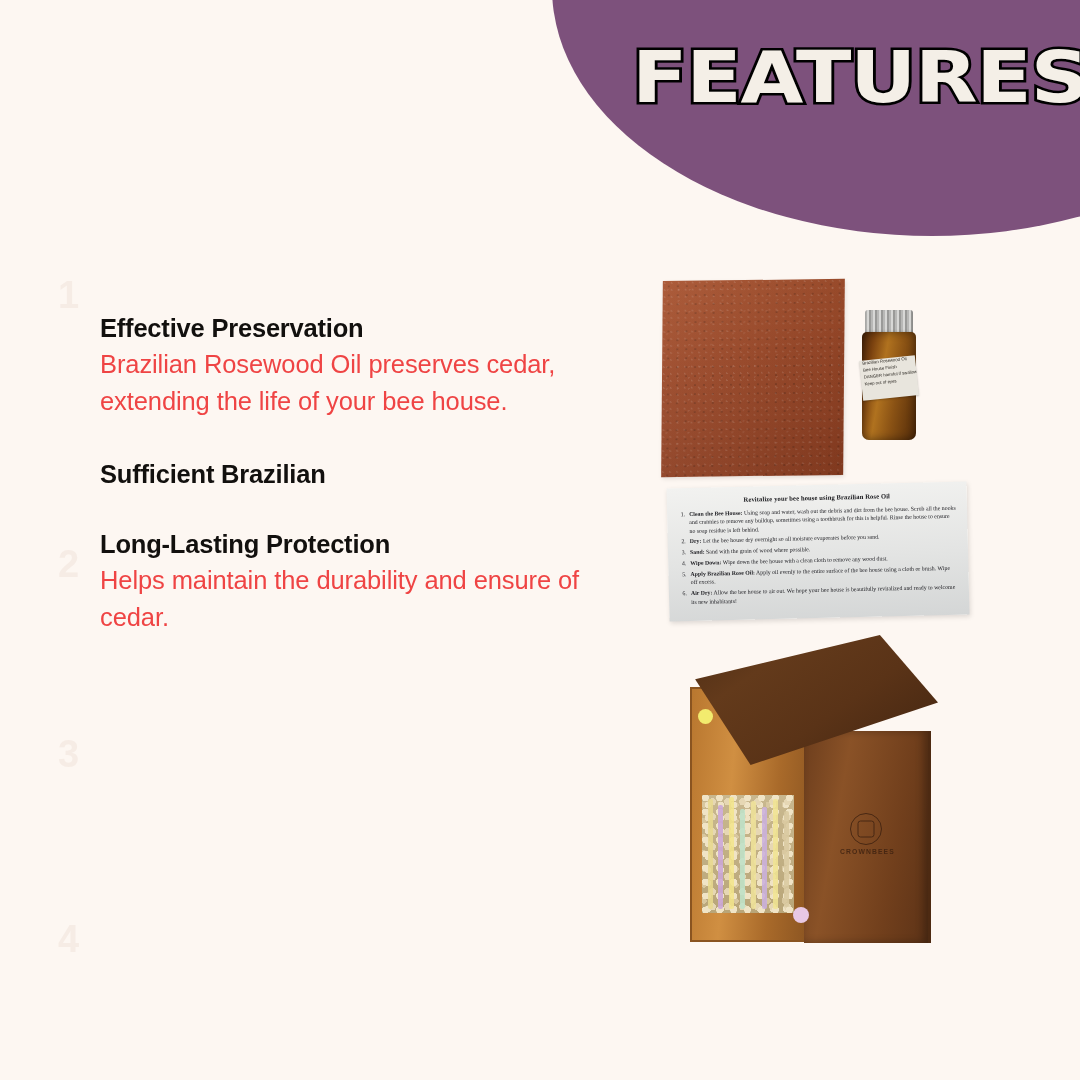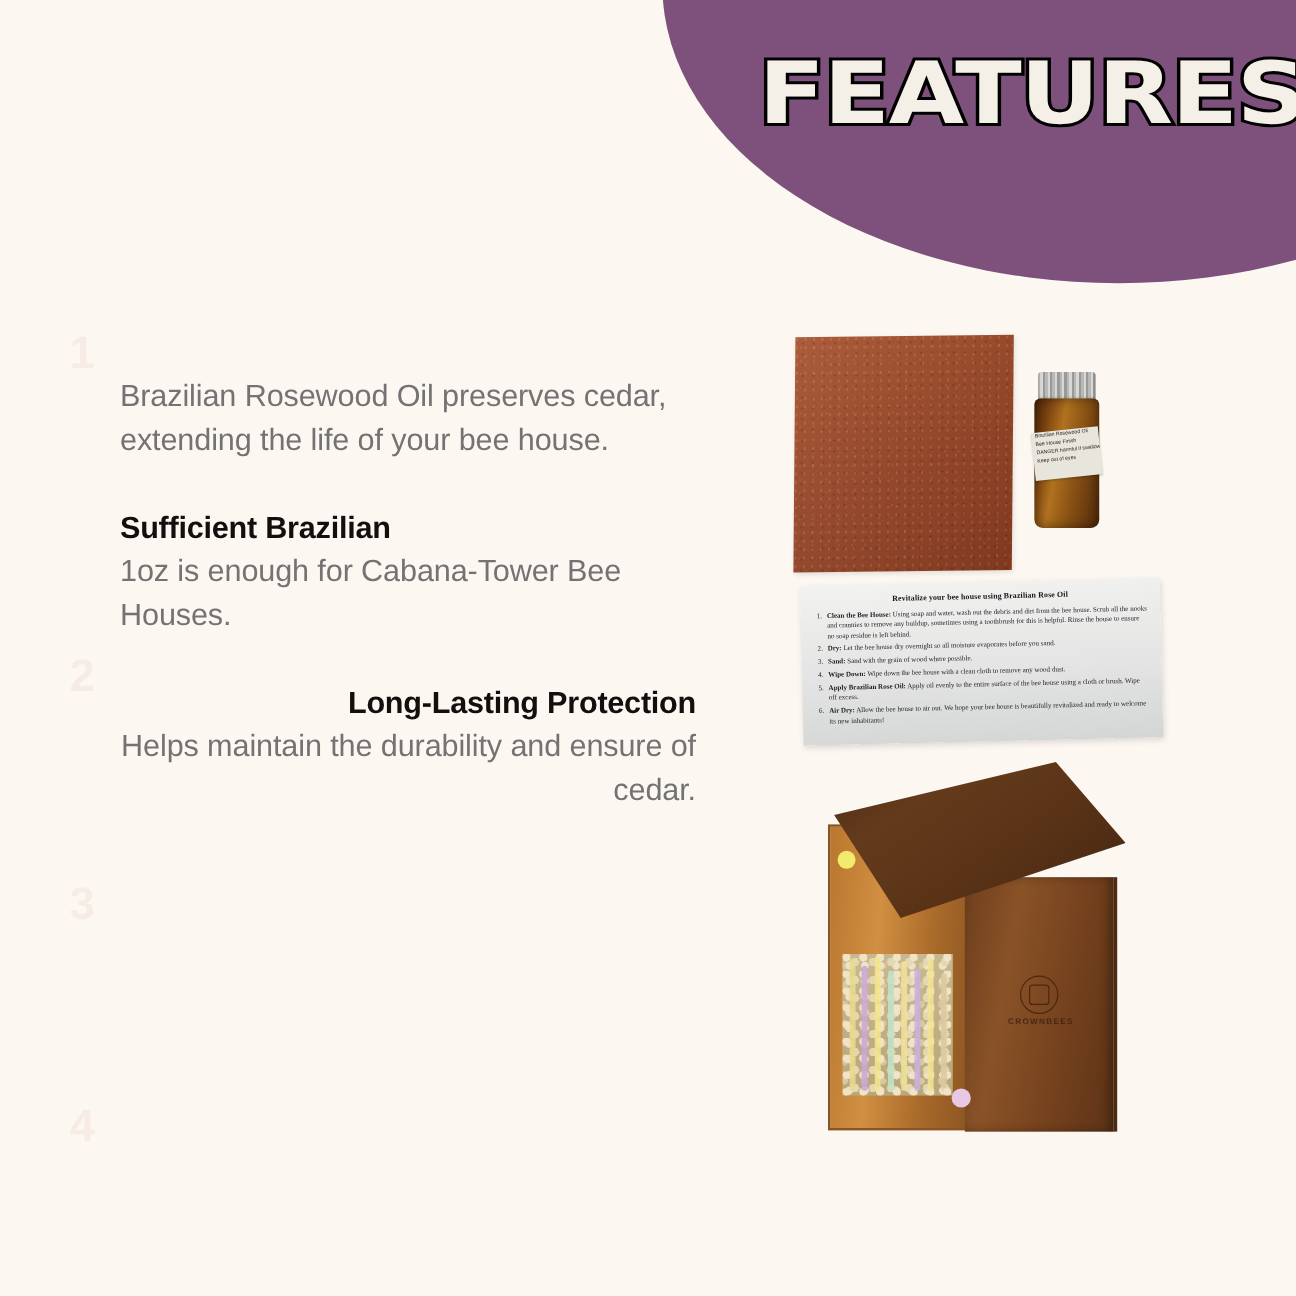--- a/index.html
+++ b/index.html
@@ -48,33 +48,33 @@
 
   
   #features-list {
     position: absolute;
     left: 100px;
     top: 312px;
     width: 480px;
     z-index: 4;
   }
   .feature-block { margin-bottom: 38px; }
-  .feature-block:last-child { margin-bottom: 17px; text-align: right; }
+  .feature-block:last-child { margin-bottom: 17px; }
   .feature-title {
     font-size: 25.5px;
     font-weight: bold;
     color: #12100e;
     line-height: 1.26;
     margin: 0 0 2px 0;
     letter-spacing: -0.2px;
   }
   .feature-desc {
     font-size: 25.5px;
     font-weight: normal;
-    color: #737373;
+    color: #ef4444;
     line-height: 1.45;
     margin: 0;
     letter-spacing: -0.1px;
   }
 
   
   .watermark-number {
     position: absolute;
     left: 58px;
     font-size: 38px;
@@ -304,26 +304,26 @@
 <div id="header-title">FEATURES</div>
 
 <div class="watermark-number" id="watermark-1">1</div>
 <div class="watermark-number" id="watermark-2">2</div>
 <div class="watermark-number" id="watermark-3">3</div>
 <div class="watermark-number" id="watermark-4">4</div>
 
 <div id="features-list">
 
   <div class="feature-block">
+    <p class="feature-title">Effective Preservation</p>
     <p class="feature-desc">Brazilian Rosewood Oil preserves cedar, extending the life of your bee house.</p>
   </div>
 
   <div class="feature-block">
     <p class="feature-title">Sufficient Brazilian</p>
-    <p class="feature-desc">1oz is enough for Cabana-Tower Bee Houses.</p>
   </div>
 
   <div class="feature-block">
     <p class="feature-title">Long-Lasting Protection</p>
     <p class="feature-desc">Helps maintain the durability and ensure of cedar.</p>
   </div>
 
 </div>
 
 <div id="product-gallery">

